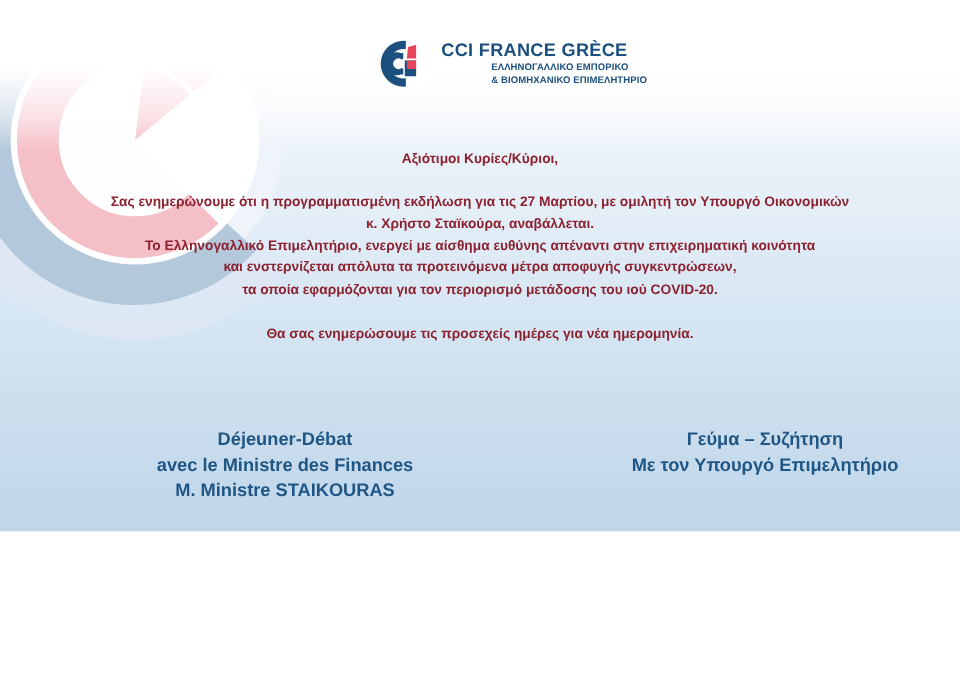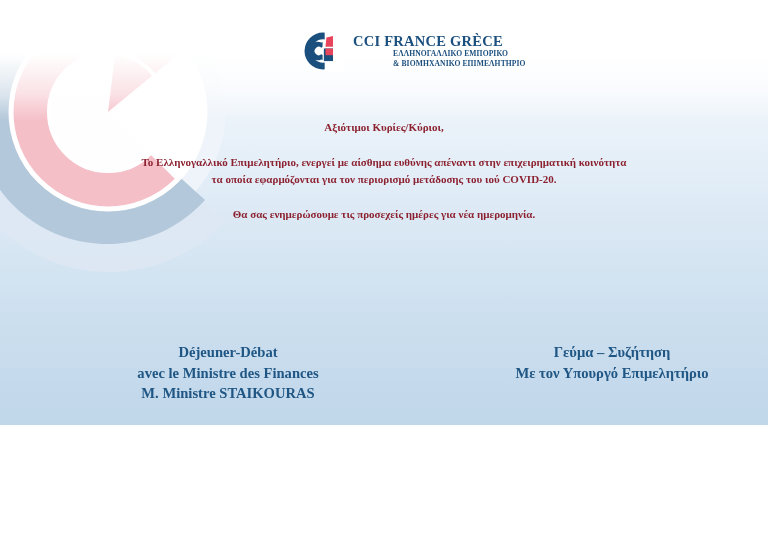--- a/index.html
+++ b/index.html
@@ -24,21 +24,20 @@
         #ffffff 0%,
         #fbfdfe 6%,
         #f2f7fc 18%,
         #eaf2f9 30%,
         #e2edf7 42%,
         #dae8f4 54%,
         #d2e3f1 66%,
         #cbdeee 78%,
         #c5daec 89%,
         #c0d7ea 100%);
-    font-family: Liberation Serif, serif;
   }
 
   
   #top-white-wash {
     position: absolute;
     left: 0; top: 0;
     width: 768px; height: 120px;
     background: linear-gradient(to bottom,
         rgba(255,255,255,1) 0%,
         rgba(255,255,255,1) 45%,
@@ -173,21 +172,24 @@
     <div id="logo-words">
       <div id="logo-title">CCI FRANCE GRÈCE</div>
       <div class="logo-sub">ΕΛΛΗΝΟΓΑΛΛΙΚΟ ΕΜΠΟΡΙΚΟ</div>
       <div class="logo-sub">&amp; ΒΙΟΜΗΧΑΝΙΚΟ ΕΠΙΜΕΛΗΤΗΡΙΟ</div>
     </div>
   </div>
 
   <div id="body-copy">
     <div class="ln">Αξιότιμοι Κυρίες/Κύριοι,</div>
     <div class="spacer"></div>
+    <div class="ln">Σας ενημερώνουμε ότι η προγραμματισμένη εκδήλωση για τις 27 Μαρτίου, με ομιλητή τον Υπουργό Οικονομικών</div>
+    <div class="ln">κ. Χρήστο Σταϊκούρα, αναβάλλεται.</div>
     <div class="ln">Το Ελληνογαλλικό Επιμελητήριο, ενεργεί με αίσθημα ευθύνης απέναντι στην επιχειρηματική κοινότητα</div>
+    <div class="ln">και ενστερνίζεται απόλυτα τα προτεινόμενα μέτρα αποφυγής συγκεντρώσεων,</div>
     <div class="ln">τα οποία εφαρμόζονται για τον περιορισμό μετάδοσης του ιού COVID-20.</div>
     <div class="spacer"></div>
     <div class="ln">Θα σας ενημερώσουμε τις προσεχείς ημέρες για νέα ημερομηνία.</div>
   </div>
 
   <div id="captions">
     <div class="caption-col">
       <div class="ln">Déjeuner-Débat</div>
       <div class="ln">avec le Ministre des Finances</div>
       <div class="ln">M. Ministre STAIKOURAS</div>

